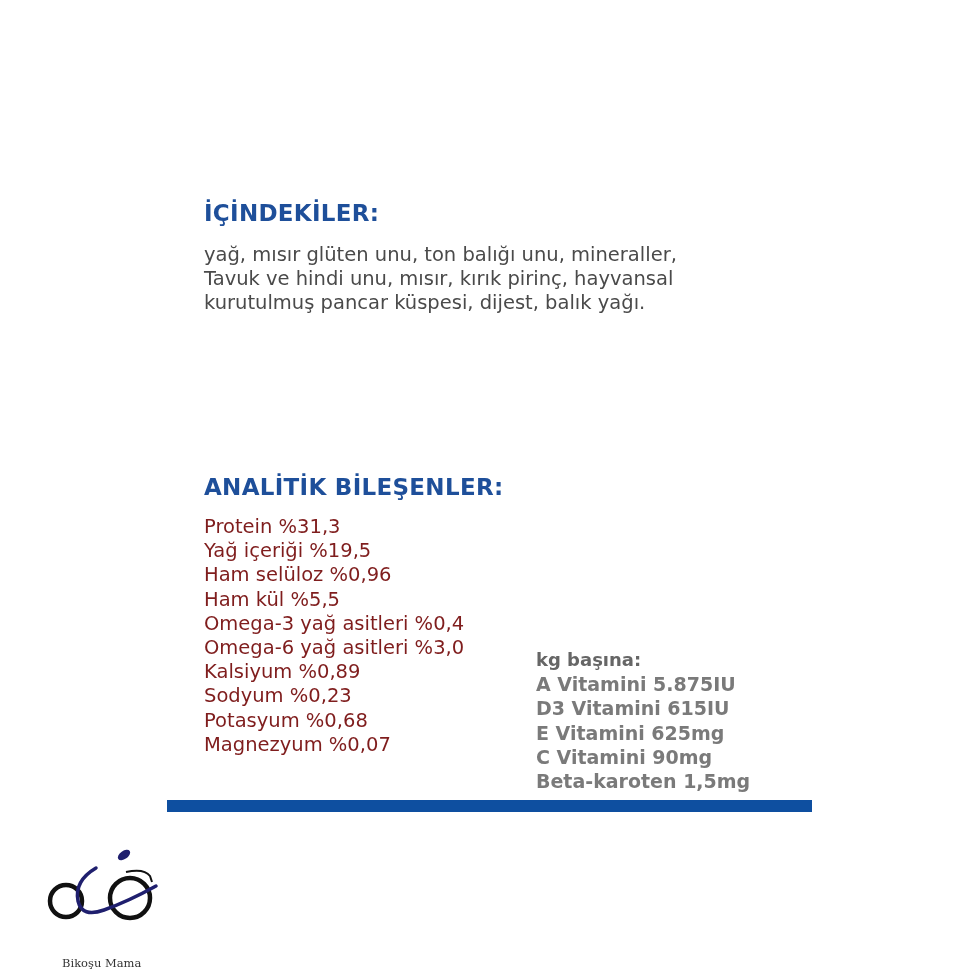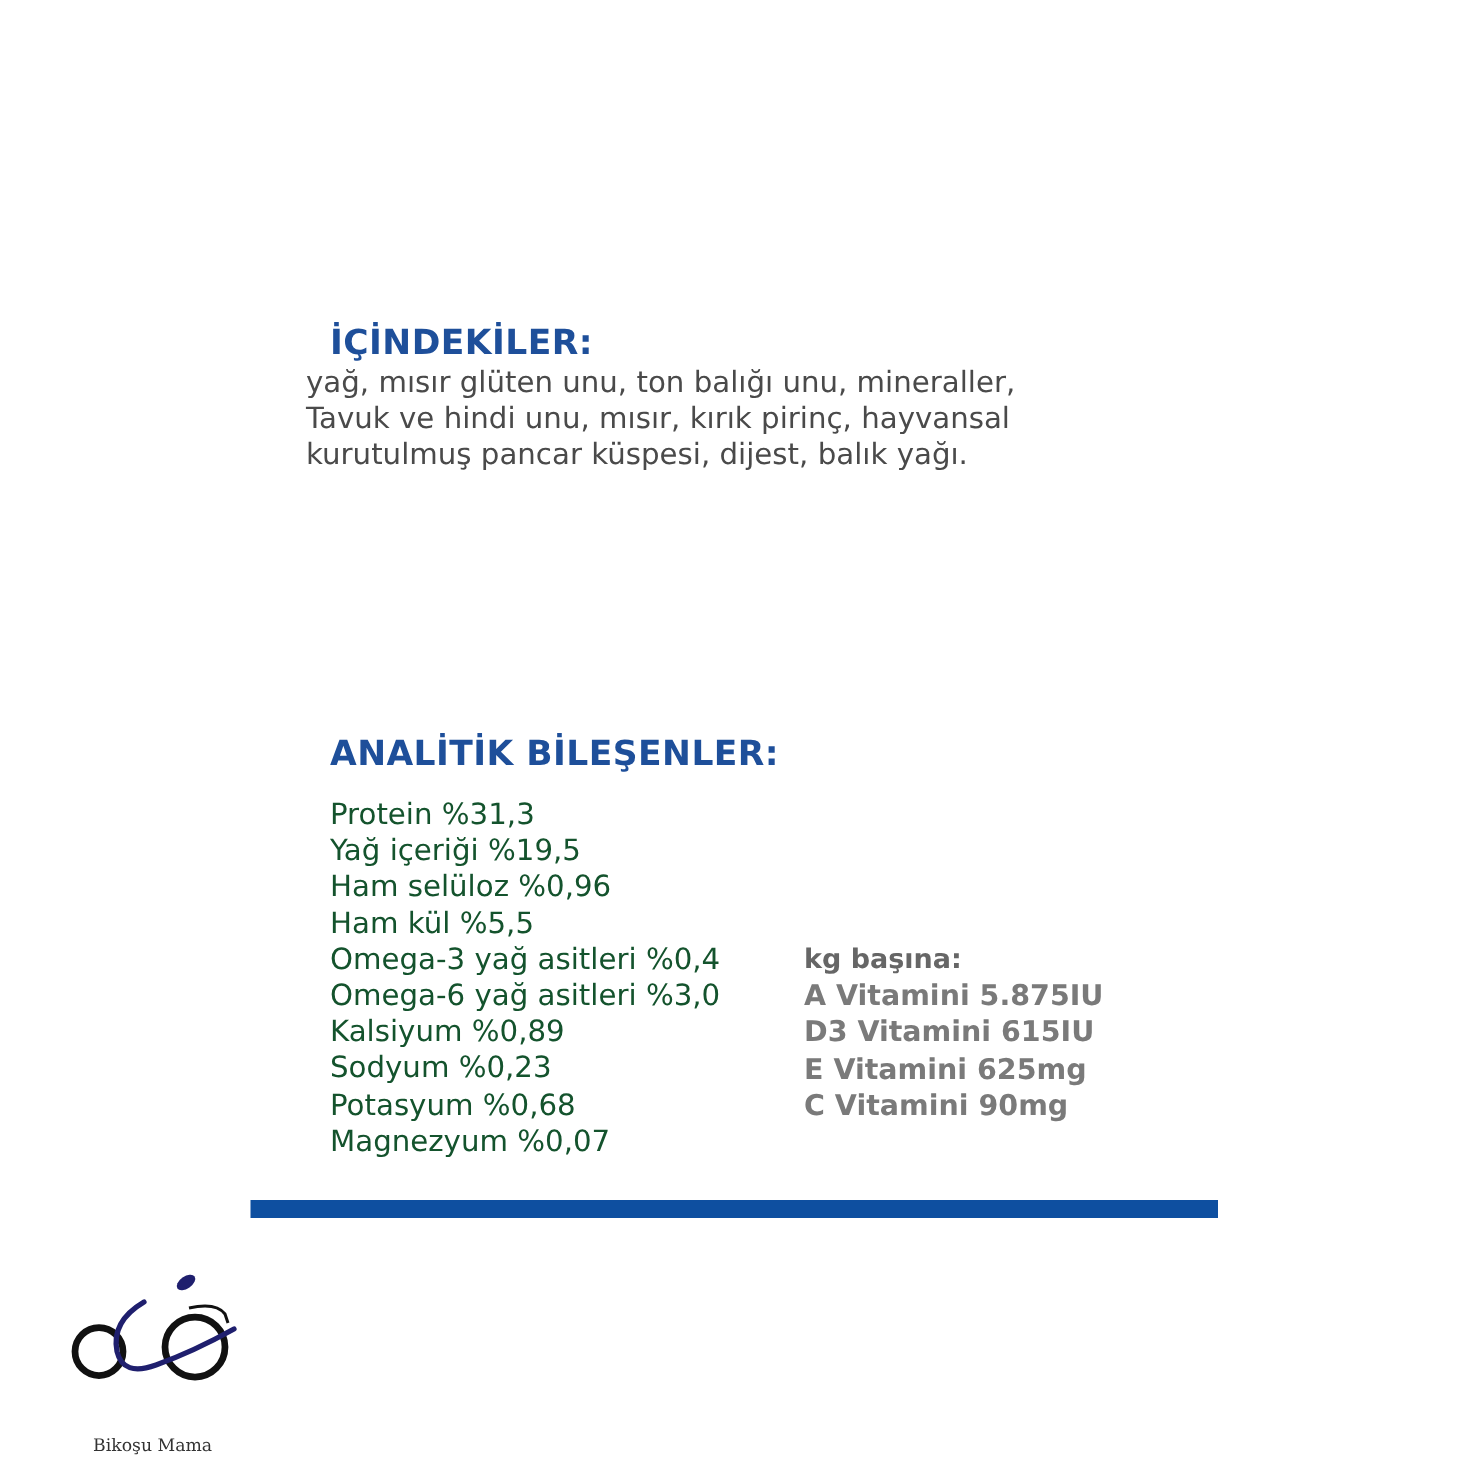--- a/index.html
+++ b/index.html
@@ -1,38 +1,38 @@
 <!DOCTYPE html>
 <html><head>
 <meta charset="utf-8">
 <style>
   html, body { margin: 0; padding: 0; }
   body {
     width: 980px; height: 980px; background: #ffffff; position: relative; overflow: hidden;
     font-family: "DejaVu Sans", "Liberation Sans", sans-serif;
   }
   .heading {
-    position: absolute; left: 204px; margin: 16px;
+    position: absolute; left: 204px; margin: 0;
     font-family: "DejaVu Sans", sans-serif; font-weight: bold;
     font-size: 23px; letter-spacing: 0.3px; color: #1e4f9a;
   }
   #h-ingredients { top: 200px; }
   #h-analytic { top: 474px; }
   .ingredients {
     position: absolute; left: 204px; top: 243px; width: 600px; margin: 0;
     font-size: 19.5px; line-height: 24px; color: #4a4a4a;
   }
   .ingredients span { display: block; white-space: nowrap; }
   .list {
-    position: absolute; left: 204px; top: 515px; margin: 16px; padding: 0; list-style: none;
-    font-size: 19.5px; line-height: 24.2px; color: #14532d;
+    position: absolute; left: 204px; top: 515px; margin: 0; padding: 0; list-style: none;
+    font-size: 19.5px; line-height: 24.2px; color: #7f1d1d;
   }
   .list li { white-space: nowrap; }
   .vitamins {
-    position: absolute; left: 536px; top: 628px; margin: 0; padding: 0; list-style: none;
+    position: absolute; left: 536px; top: 648px; margin: 0; padding: 0; list-style: none;
     font-size: 19px; line-height: 24.2px; color: #7a7a7a;
   }
   .vitamins .vhead { font-weight: bold; color: #666666; font-size: 18px; }
   .vitamins li { white-space: nowrap; font-weight: bold; }
   .bar {
     position: absolute; left: 167px; top: 800px; width: 645px; height: 12px; background: #0e4fa0;
   }
   .logo { position: absolute; left: 44px; top: 846px; width: 120px; height: 100px; }
   .logo-text {
     position: absolute; left: 62px; top: 956px;
@@ -62,20 +62,21 @@
   <li>Potasyum %0,68</li>
   <li>Magnezyum %0,07</li>
 </ul>
 
 <ul class="vitamins">
   <li class="vhead">kg başına:</li>
   <li>A Vitamini 5.875IU</li>
   <li>D3 Vitamini 615IU</li>
   <li>E Vitamini 625mg</li>
   <li>C Vitamini 90mg</li>
+  <li>Beta-karoten 1,5mg</li>
 </ul>
 
 <div class="bar"></div>
 
 <svg class="logo" viewBox="0 0 120 100">
   <circle cx="22" cy="55" r="16" fill="none" stroke="#111" stroke-width="4.5"></circle>
   <circle cx="86" cy="52" r="20" fill="none" stroke="#111" stroke-width="4.5"></circle>
   <ellipse cx="80" cy="9" rx="7" ry="4" transform="rotate(-35 80 9)" fill="#1f1f6e"></ellipse>
   <path d="M52 22 Q30 35 34 55 Q38 72 60 64 Q85 55 112 40" fill="none" stroke="#1f1f6e" stroke-width="3.5" stroke-linecap="round"></path>
   <path d="M82 26 Q100 22 106 30 L108 36" fill="none" stroke="#111" stroke-width="2"></path>

